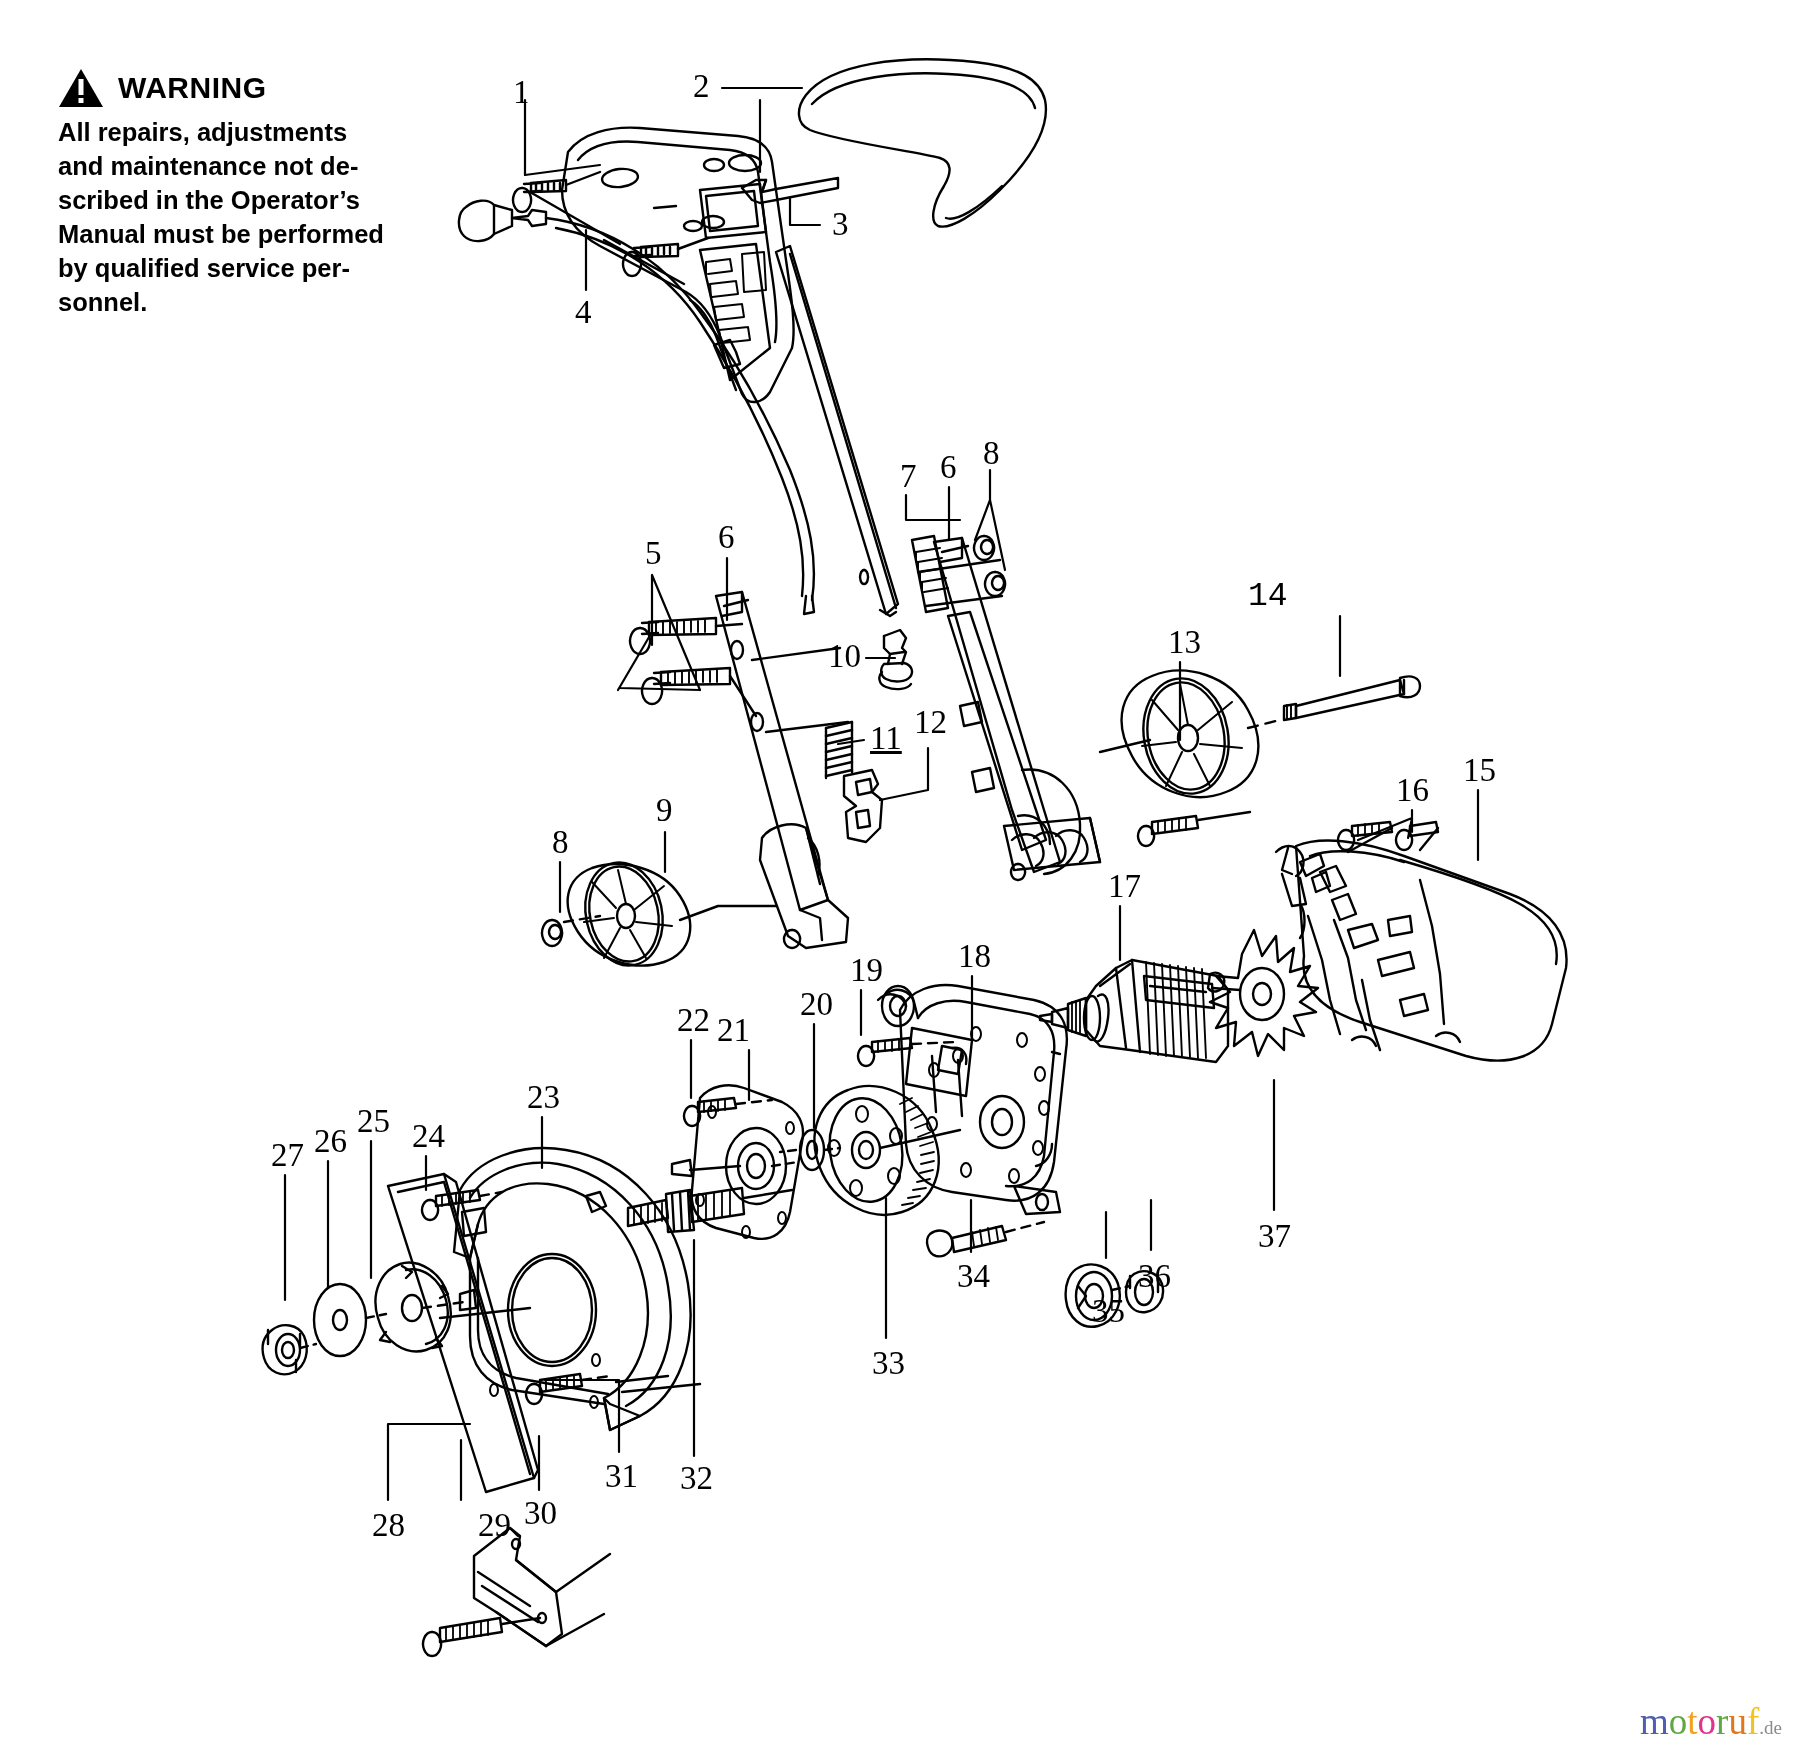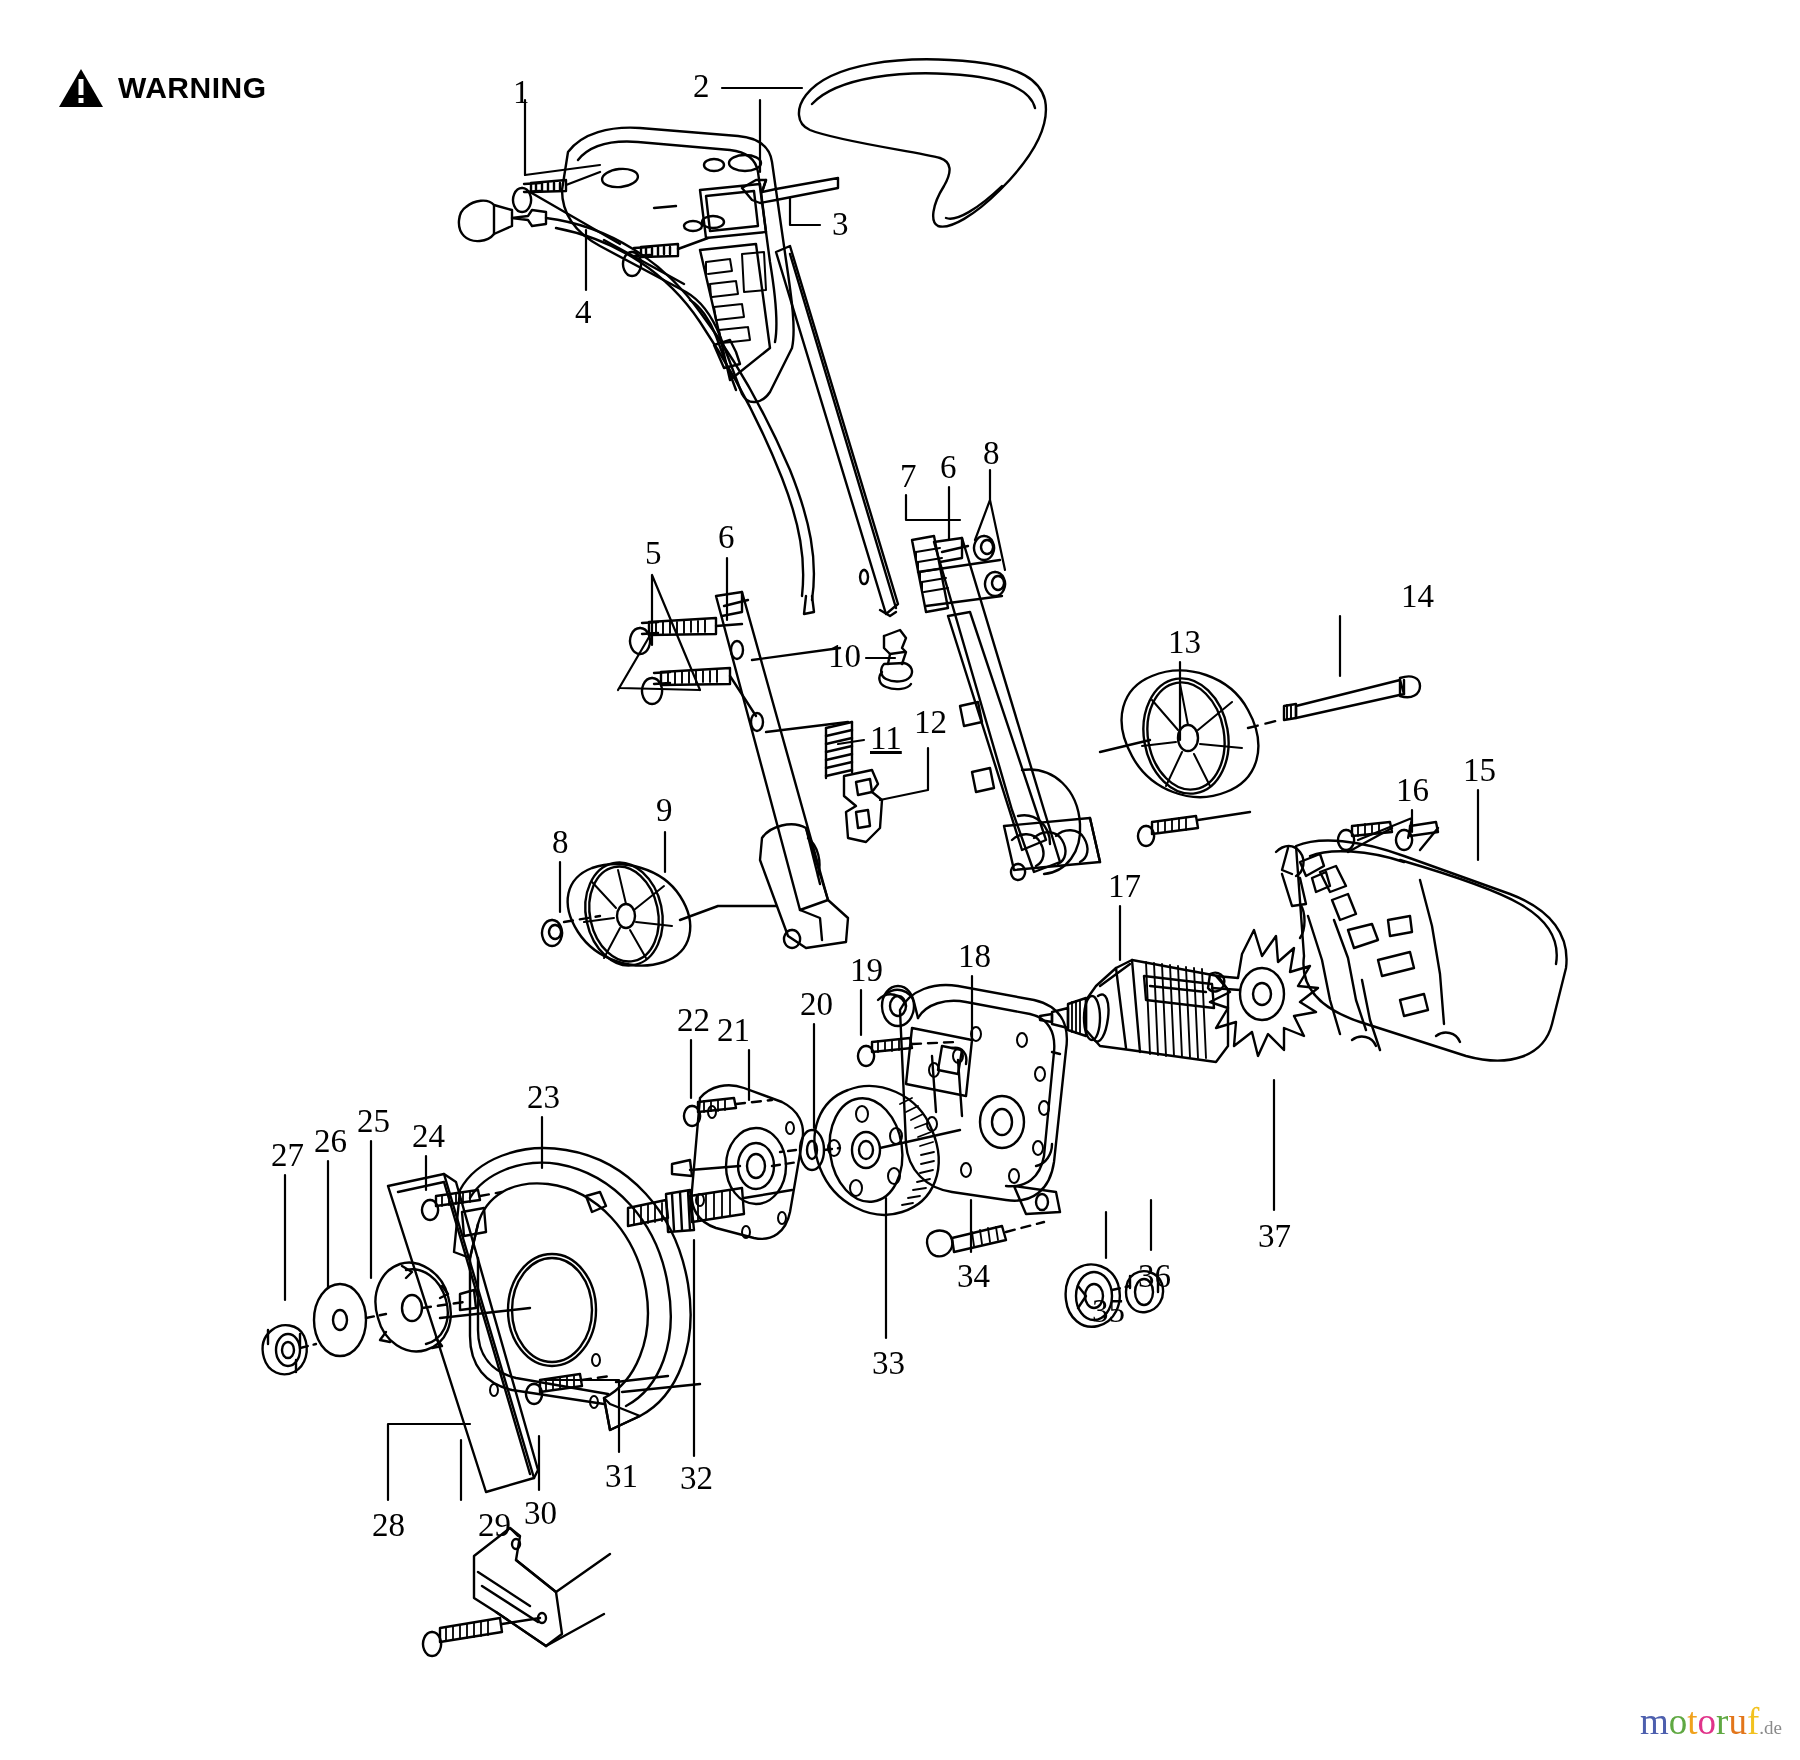--- a/index.html
+++ b/index.html
@@ -35,20 +35,28 @@
 <div id="stage">
 
   <div id="warning-box">
     <div id="warning-head">
       <svg id="warn-tri" viewBox="0 0 46 40">
         <path d="M23 1 L45 39 L1 39 Z" fill="#000"></path>
         <rect x="20.5" y="11" width="5" height="16" fill="#fff"></rect>
         <rect x="20.5" y="30" width="5" height="5" fill="#fff"></rect>
       </svg>
       <div id="warning-title">WARNING</div>
+    </div>
+    <div id="warning-body">
+      <span>All repairs, adjustments</span>
+      <span>and maintenance not de-</span>
+      <span>scribed in the Operator’s</span>
+      <span>Manual must be performed</span>
+      <span>by qualified  service per-</span>
+      <span>sonnel.</span>
     </div>
   </div>
 
   <svg class="layer" viewBox="0 0 1800 1760">
     <g fill="none" stroke="#000" stroke-width="2.4" stroke-linejoin="round" stroke-linecap="round">
 
       <g stroke-width="2.2">
         <path d="M525,100 L525,175"></path>
         <path d="M525,175 L600,165"></path>
         <path d="M722,88 L802,88"></path>
@@ -646,21 +654,21 @@
   <div class="callout" style="left:718px;top:521px;">6</div>
   <div class="callout" style="left:900px;top:460px;">7</div>
   <div class="callout" style="left:940px;top:451px;">6</div>
   <div class="callout" style="left:983px;top:437px;">8</div>
   <div class="callout" style="left:828px;top:640px;">10</div>
   <div class="callout" style="left:870px;top:722px;text-decoration:underline;">11</div>
   <div class="callout" style="left:914px;top:706px;">12</div>
   <div class="callout" style="left:552px;top:826px;">8</div>
   <div class="callout" style="left:656px;top:794px;">9</div>
   <div class="callout" style="left:1168px;top:626px;">13</div>
-  <div class="callout" style="left:1401px;top:580px;">14</div>
+  <div class="callout" style="left:1248px;top:580px;font-family:Liberation Mono, monospace;">14</div>
   <div class="callout" style="left:1463px;top:754px;">15</div>
   <div class="callout" style="left:1396px;top:774px;">16</div>
   <div class="callout" style="left:1108px;top:870px;">17</div>
   <div class="callout" style="left:958px;top:940px;">18</div>
   <div class="callout" style="left:850px;top:954px;">19</div>
   <div class="callout" style="left:800px;top:988px;">20</div>
   <div class="callout" style="left:717px;top:1014px;">21</div>
   <div class="callout" style="left:677px;top:1004px;">22</div>
   <div class="callout" style="left:527px;top:1081px;">23</div>
   <div class="callout" style="left:412px;top:1120px;">24</div>

